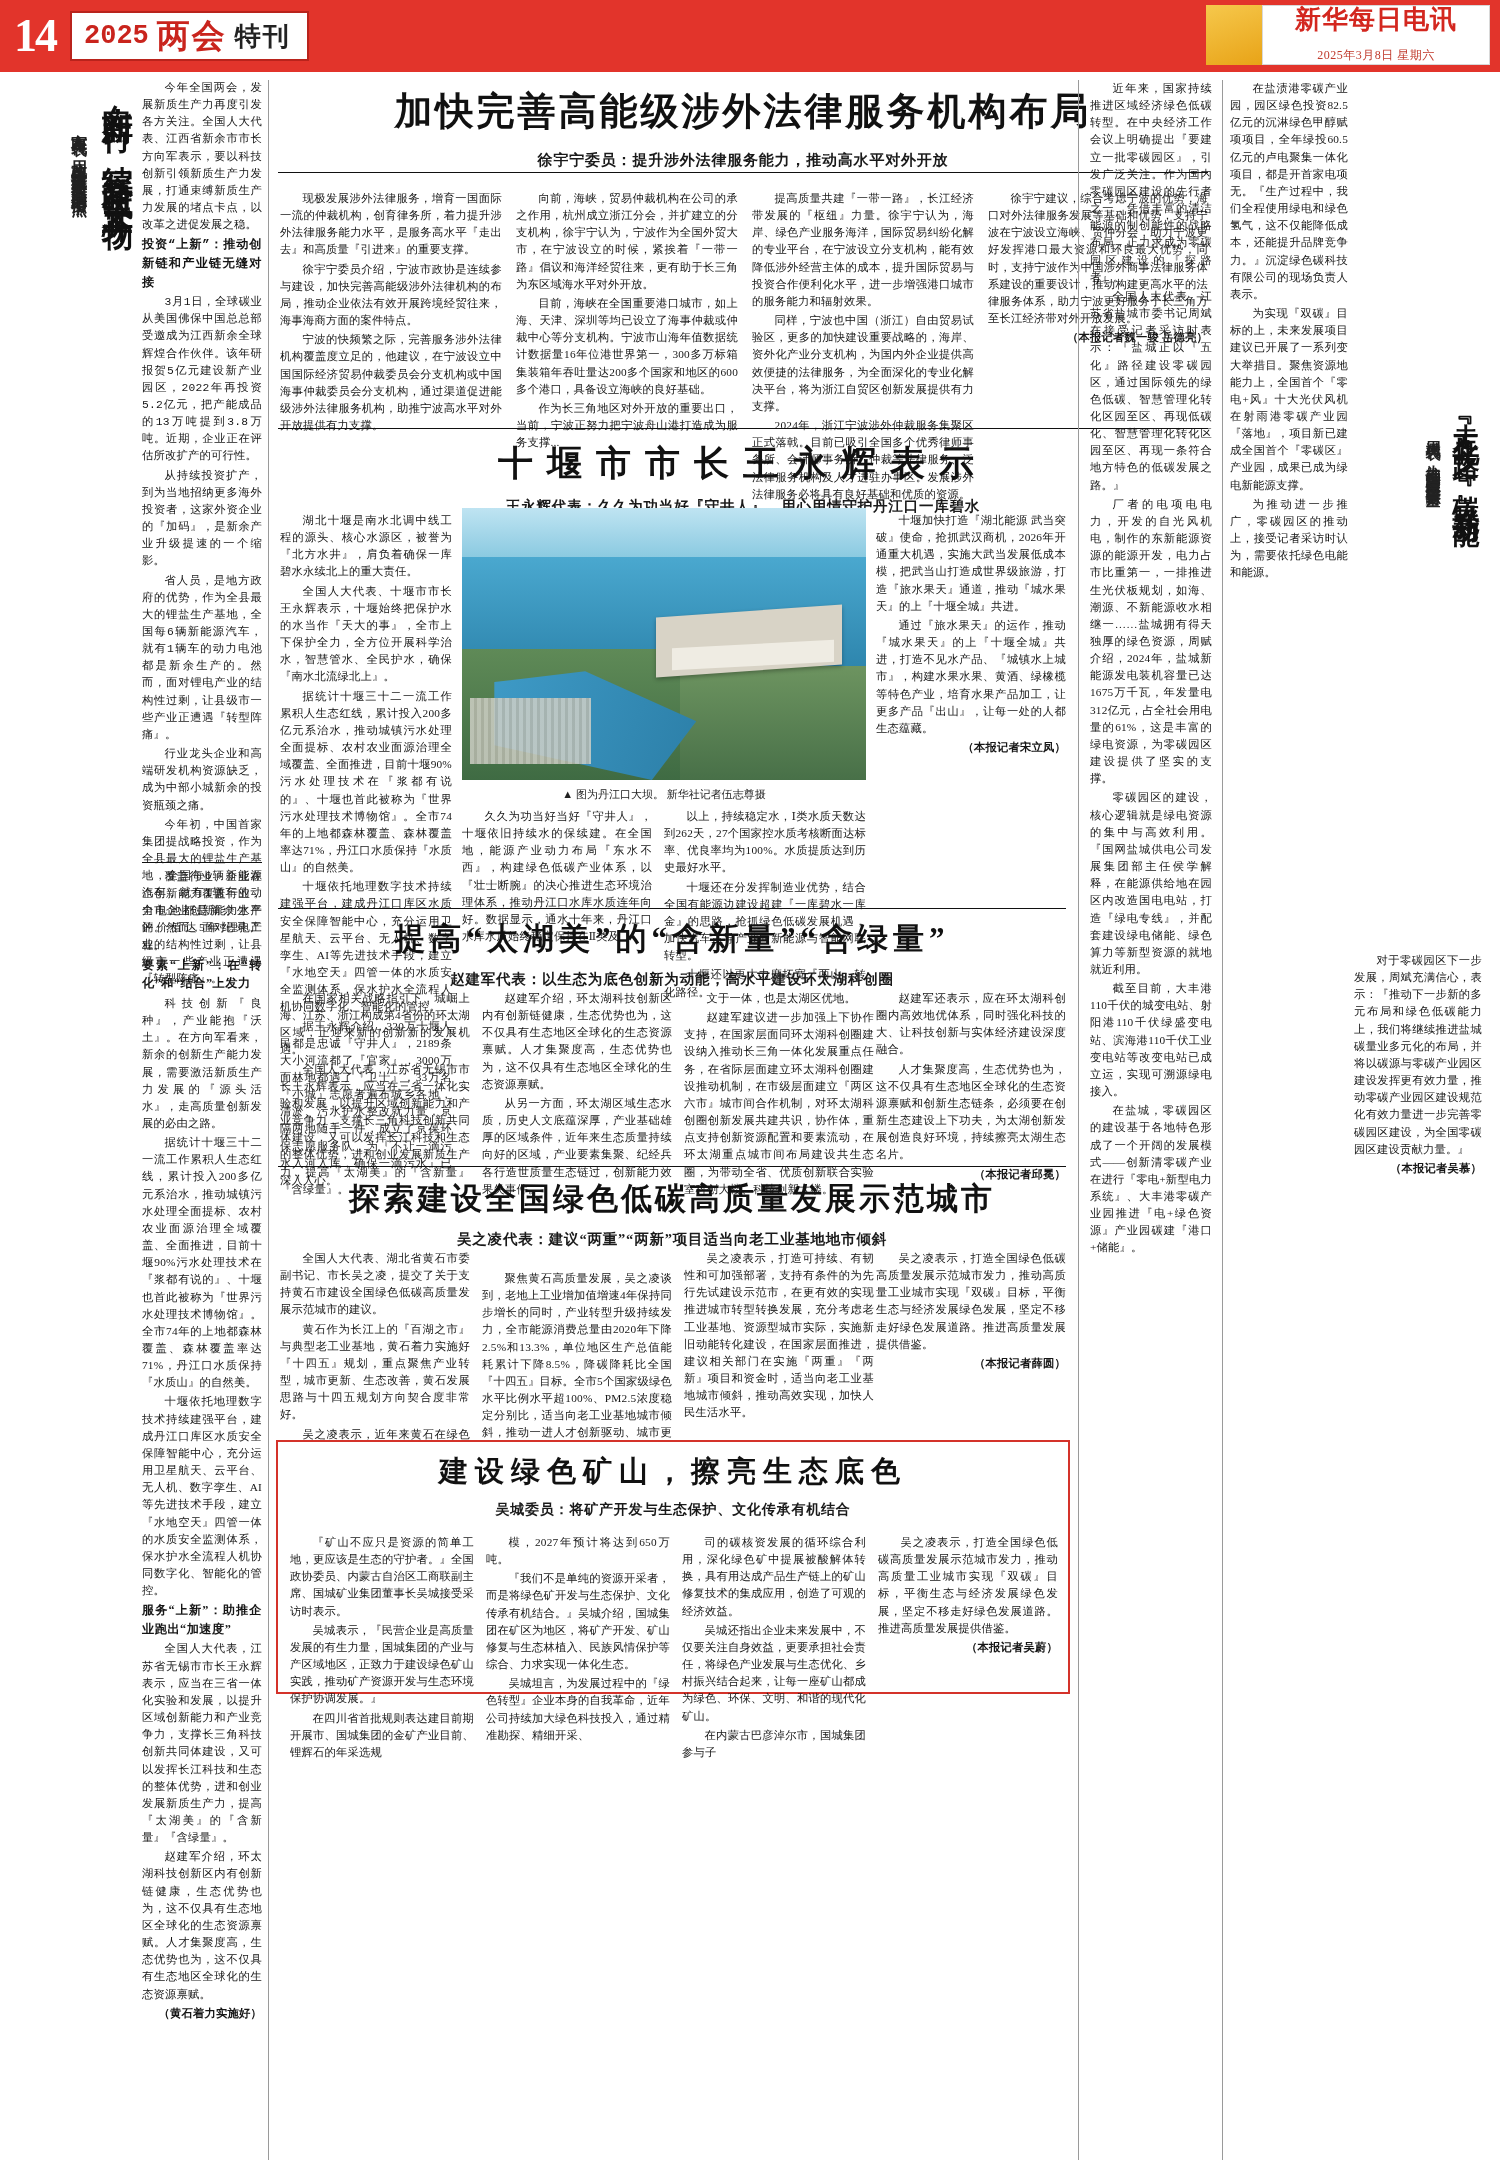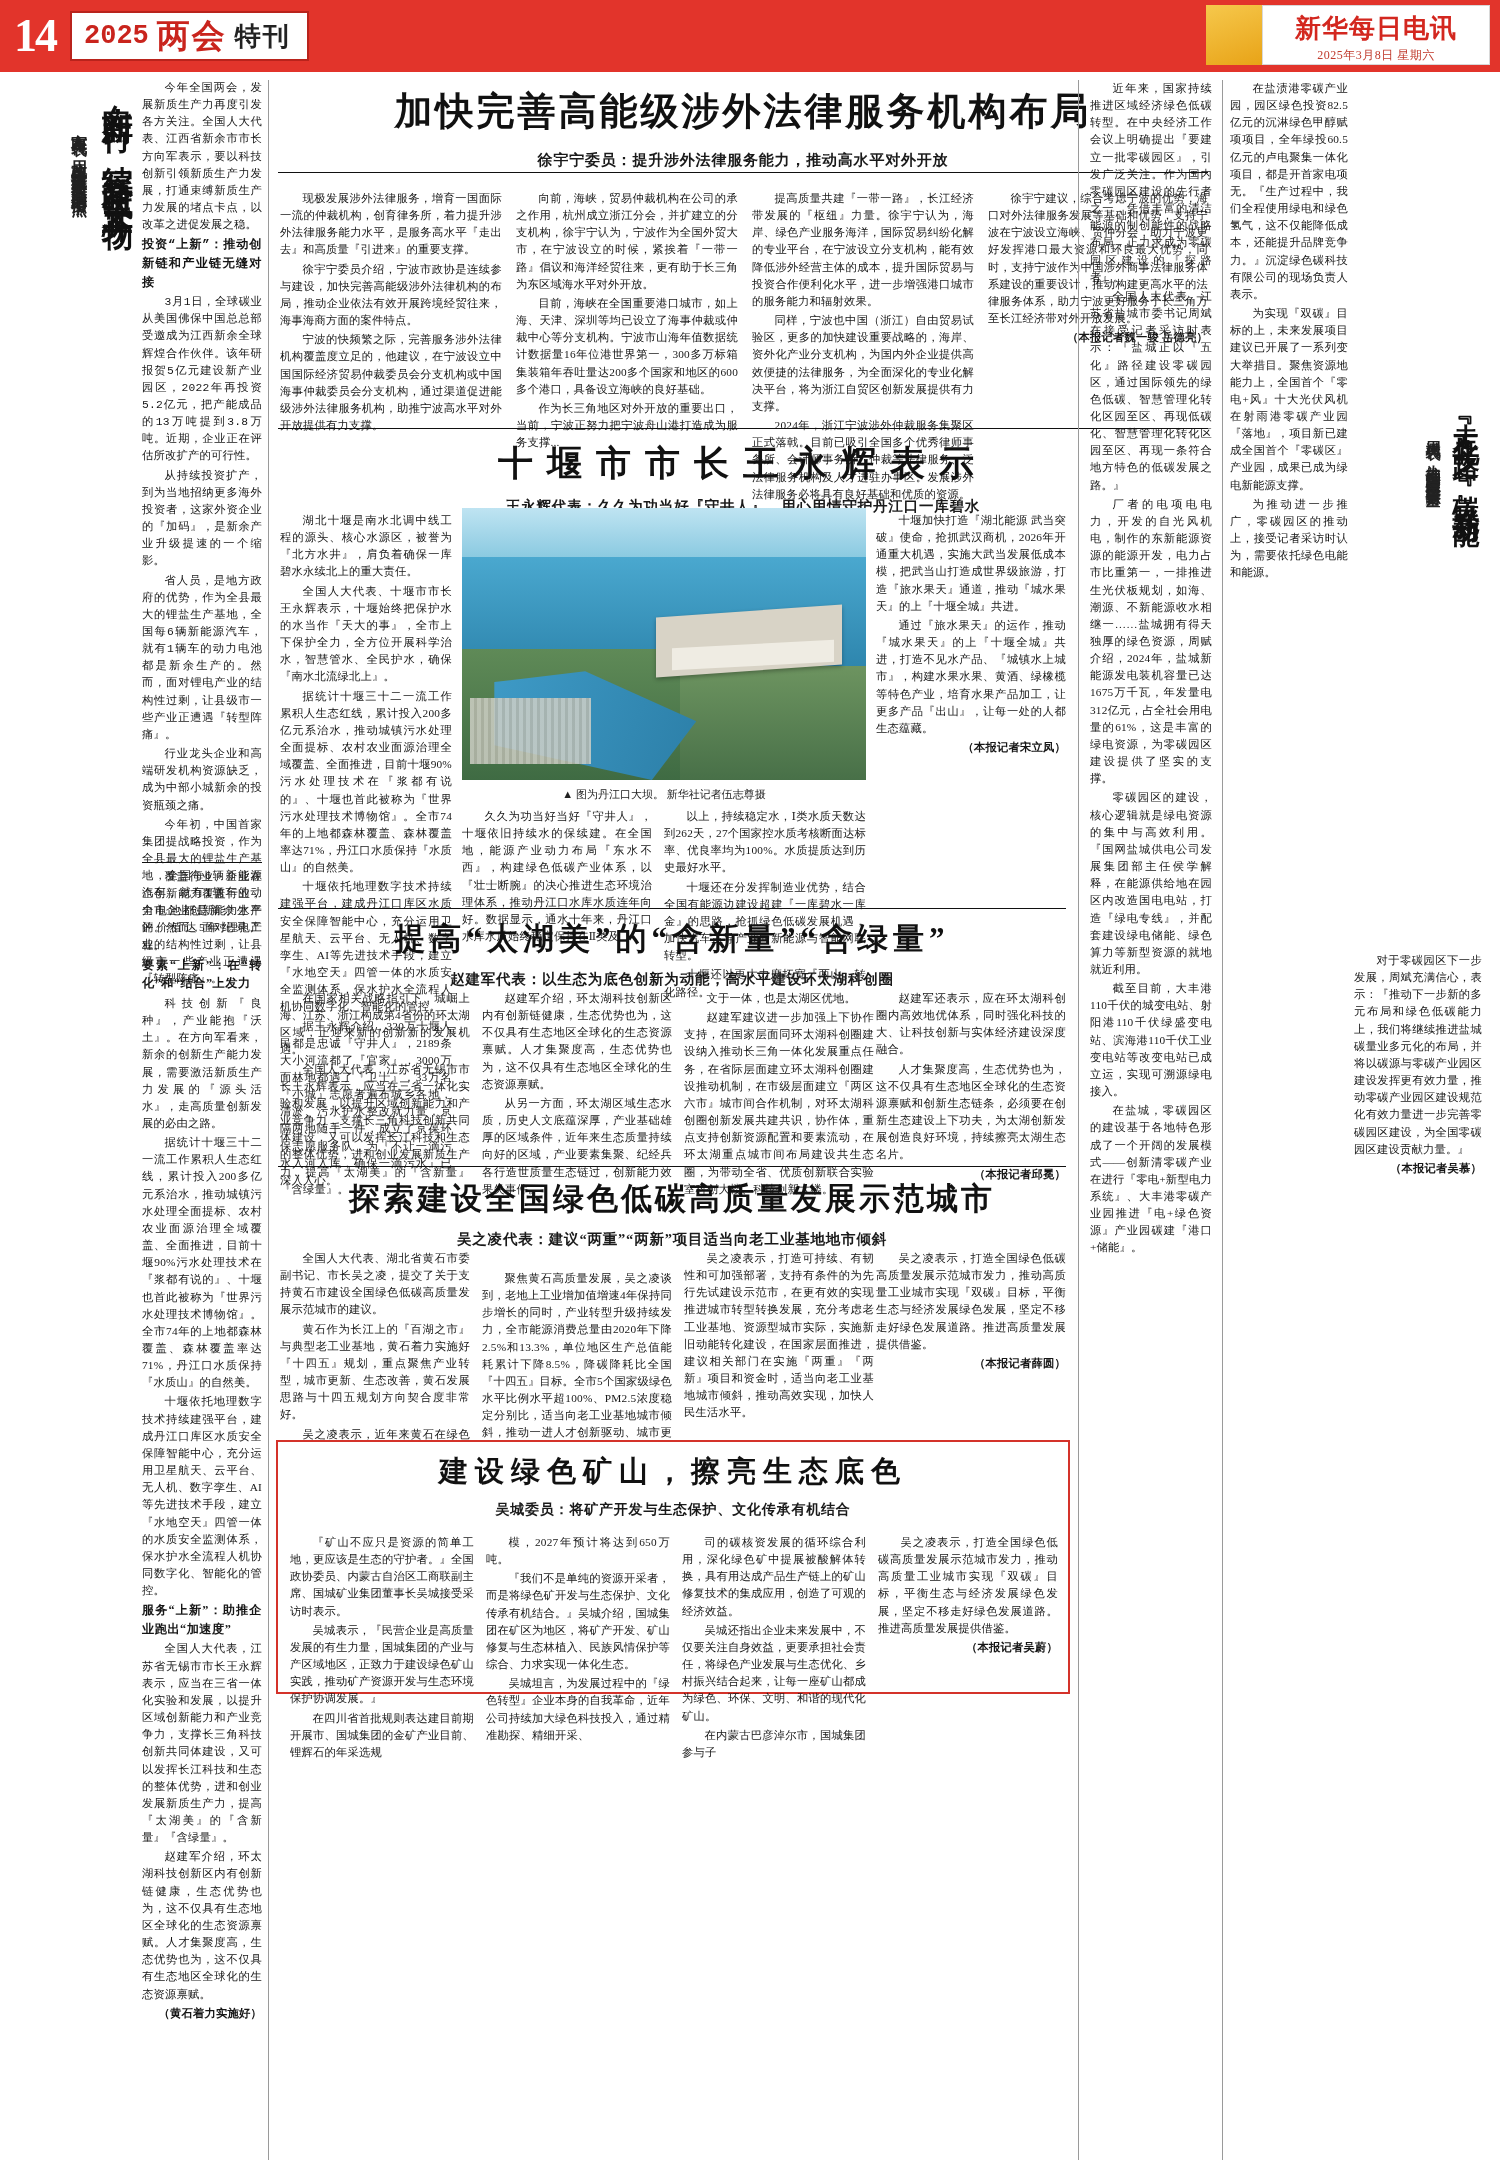--- a/index.html
+++ b/index.html
@@ -61,21 +61,21 @@
     letter-spacing: 2px;
     text-align: right;
   }
   .brand-box {
     position: absolute;
     right: 10px; top: 5px;
     width: 228px; height: 60px;
     background: #ffffff;
     border: 1px solid #d8d8d8;
     display: flex; flex-direction: column;
-    align-items: center; justify-content: flex-end;
+    align-items: center; justify-content: space-between;
   }
   .brand-box .bname {
     color: #d3271f;
     font-size: 26px;
     font-weight: bold;
     letter-spacing: 1px;
     line-height: 1.1;
   }
   .brand-box .bdate {
     margin-top: 3px;

